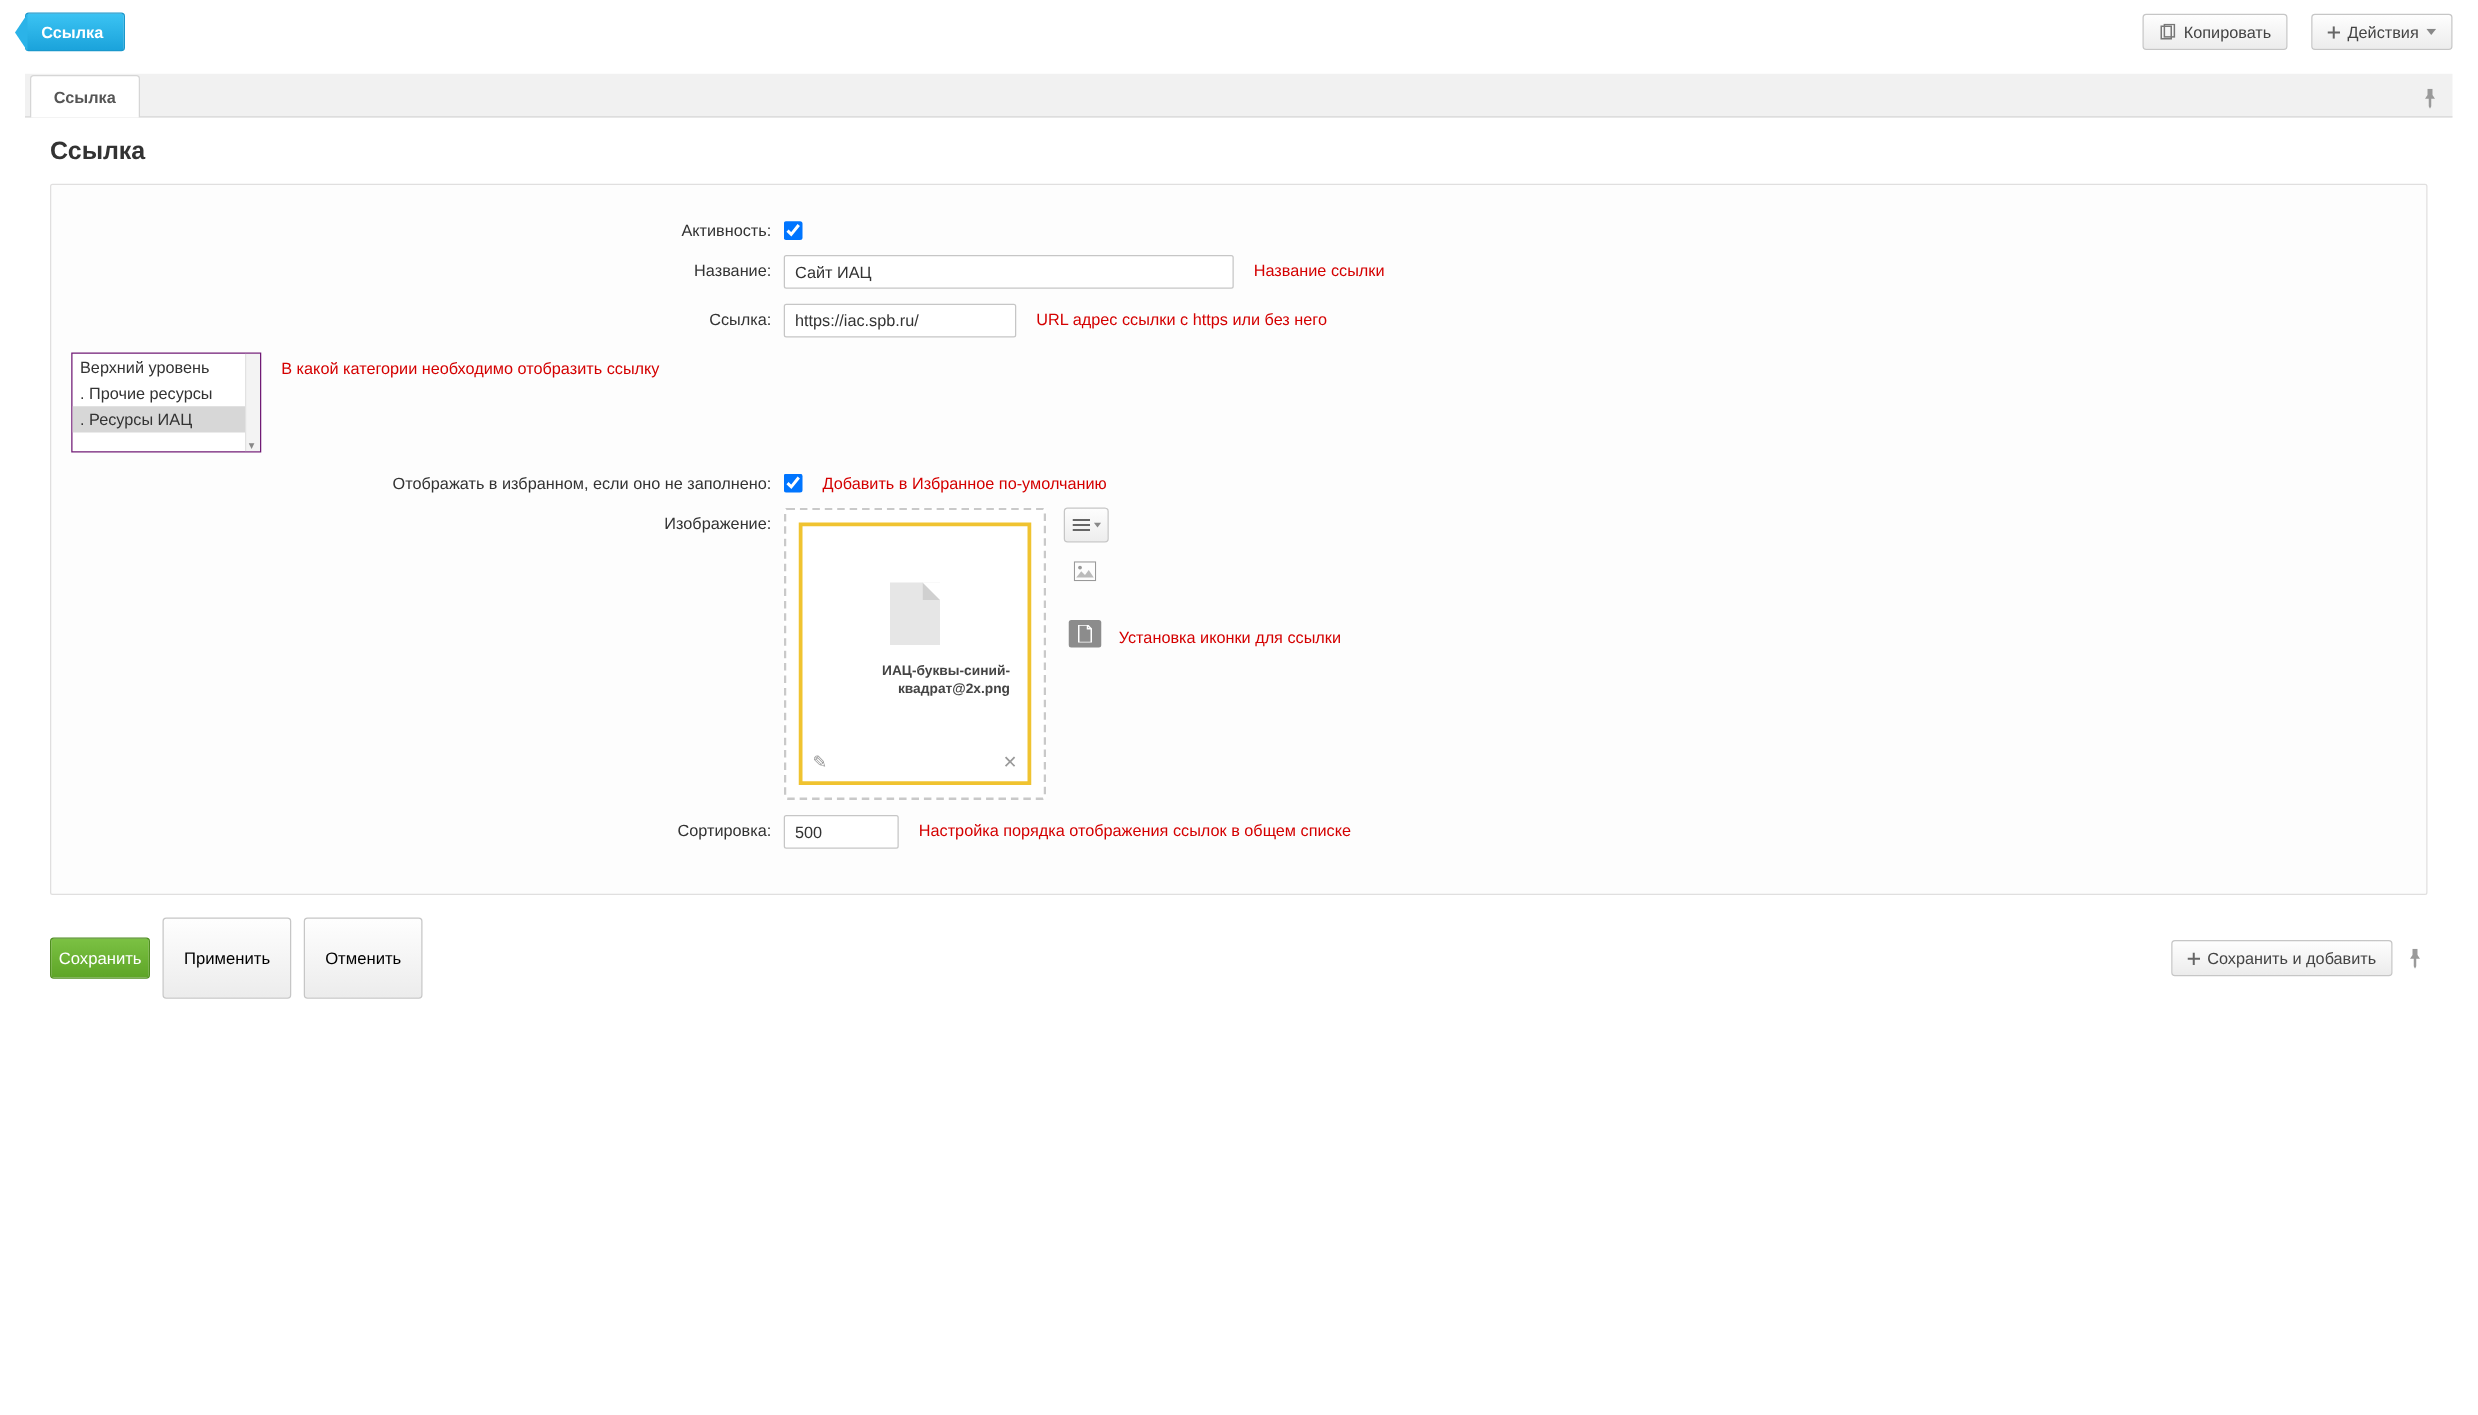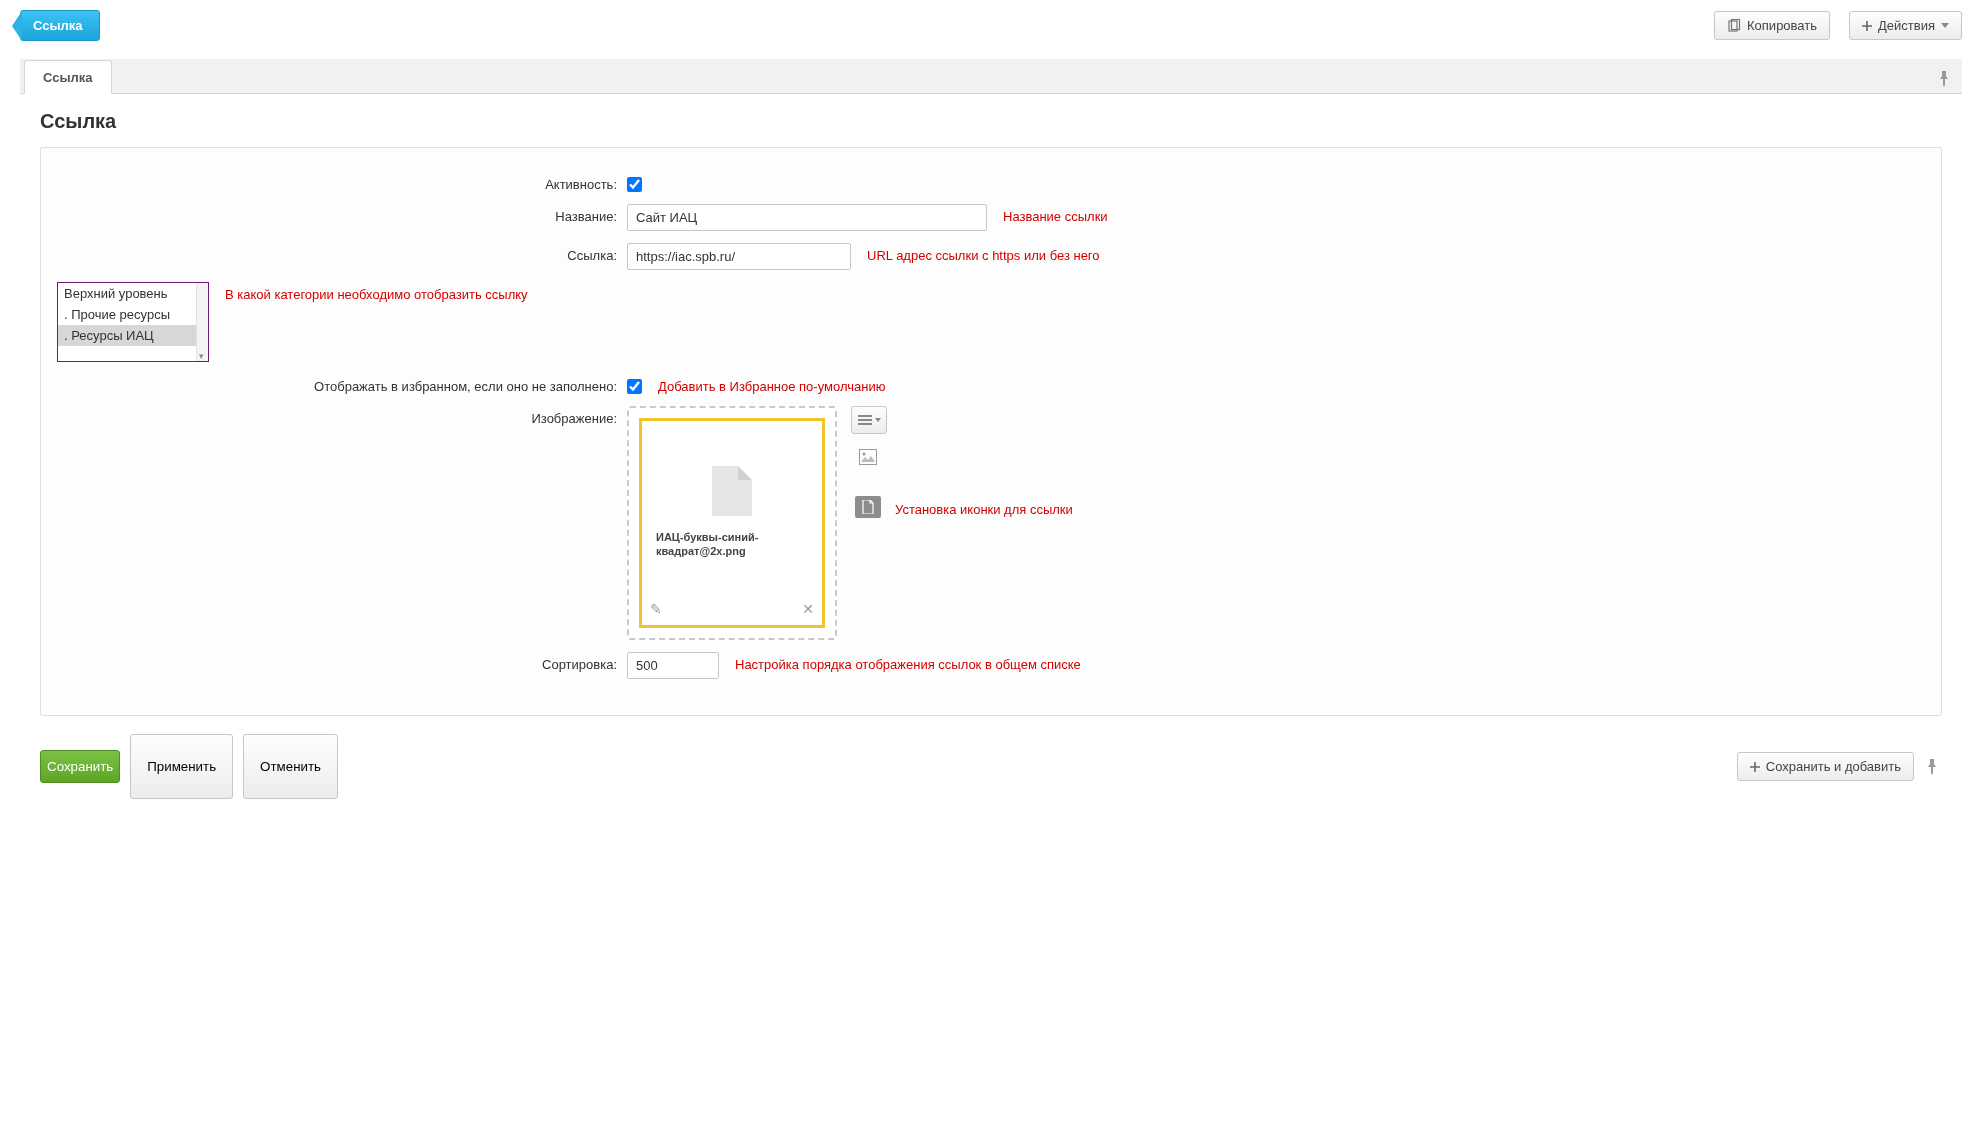--- a/index.html
+++ b/index.html
@@ -50,21 +50,21 @@
 .form-row { display: flex; align-items: flex-start; margin-bottom: 12px; }
 .form-label { width: 570px; text-align: right; padding-right: 10px; padding-top: 5px; color: #333; }
 .form-field { display: flex; align-items: flex-start; gap: 16px; }
 .form-hint { color: #d40000; font-size: 13px; padding-top: 5px; }
 
 input[type="text"] {
   border: 1px solid #c6c6c6; border-radius: 2px; padding: 5px 8px;
   font-size: 13px; background: #fff; color: #333;
 }
 .inp-name { width: 360px; }
-.inp-link { width: 224px; }
+.inp-link { width: 186px; }
 .inp-sort { width: 92px; }
 
 input[type="checkbox"] { width: 15px; height: 15px; margin-top: 5px; cursor: pointer; }
 
 .listbox {
   border: 1px solid #701a75; background: #fff; width: 152px; height: 80px;
   overflow-y: auto; font-size: 13px; position: relative;
 }
 .listbox-item { padding: 3px 6px; cursor: pointer; white-space: nowrap; overflow: hidden; }
 .listbox-item.selected { background: #d7d7d7; }
@@ -78,21 +78,21 @@
 }
 .thumb {
   border: 3px solid #f0c330; background: #fff; padding: 8px;
   display: flex; flex-direction: column; align-items: center; position: relative;
   height: 210px;
 }
 .thumb-preview { flex: 1; display: flex; flex-direction: column; align-items: center; justify-content: center; width: 100%; }
 .file-glyph { width: 40px; height: 50px; background: #e6e6e6; position: relative; margin-bottom: 14px; }
 .file-glyph::before { content: ""; position: absolute; top: 0; right: 0; width: 14px; height: 14px; background: #fff; }
 .file-glyph::after { content: ""; position: absolute; top: 0; right: 0; width: 0; height: 0; border-left: 14px solid #d0d0d0; border-top: 14px solid transparent; }
-.thumb-name { font-size: 11px; font-weight: bold; color: #444; text-align: left; line-height: 1.3; padding: 0 6px; }
+.thumb-name { font-size: 11px; font-weight: bold; color: #444; text-align: right; line-height: 1.3; padding: 0 6px; }
 .thumb-actions { display: flex; justify-content: space-between; width: 100%; padding-top: 6px; }
 .thumb-action { color: #999; cursor: pointer; font-size: 14px; }
 
 .image-tools { display: flex; flex-direction: column; gap: 12px; }
 .tool-btn { width: 36px; height: 28px; border: 1px solid #c6c6c6; border-radius: 3px; background: linear-gradient(#fdfdfd,#ededed); display: flex; align-items: center; justify-content: center; cursor: pointer; gap: 3px; }
 .side-icons { display: flex; flex-direction: column; gap: 28px; padding-left: 4px; }
 .side-icon-row { display: flex; align-items: center; gap: 14px; }
 .mini-icon { width: 26px; height: 22px; border-radius: 2px; display: flex; align-items: center; justify-content: center; color: #777; }
 .mini-icon.boxed { background: #8c8c8c; color: #fff; }
 

